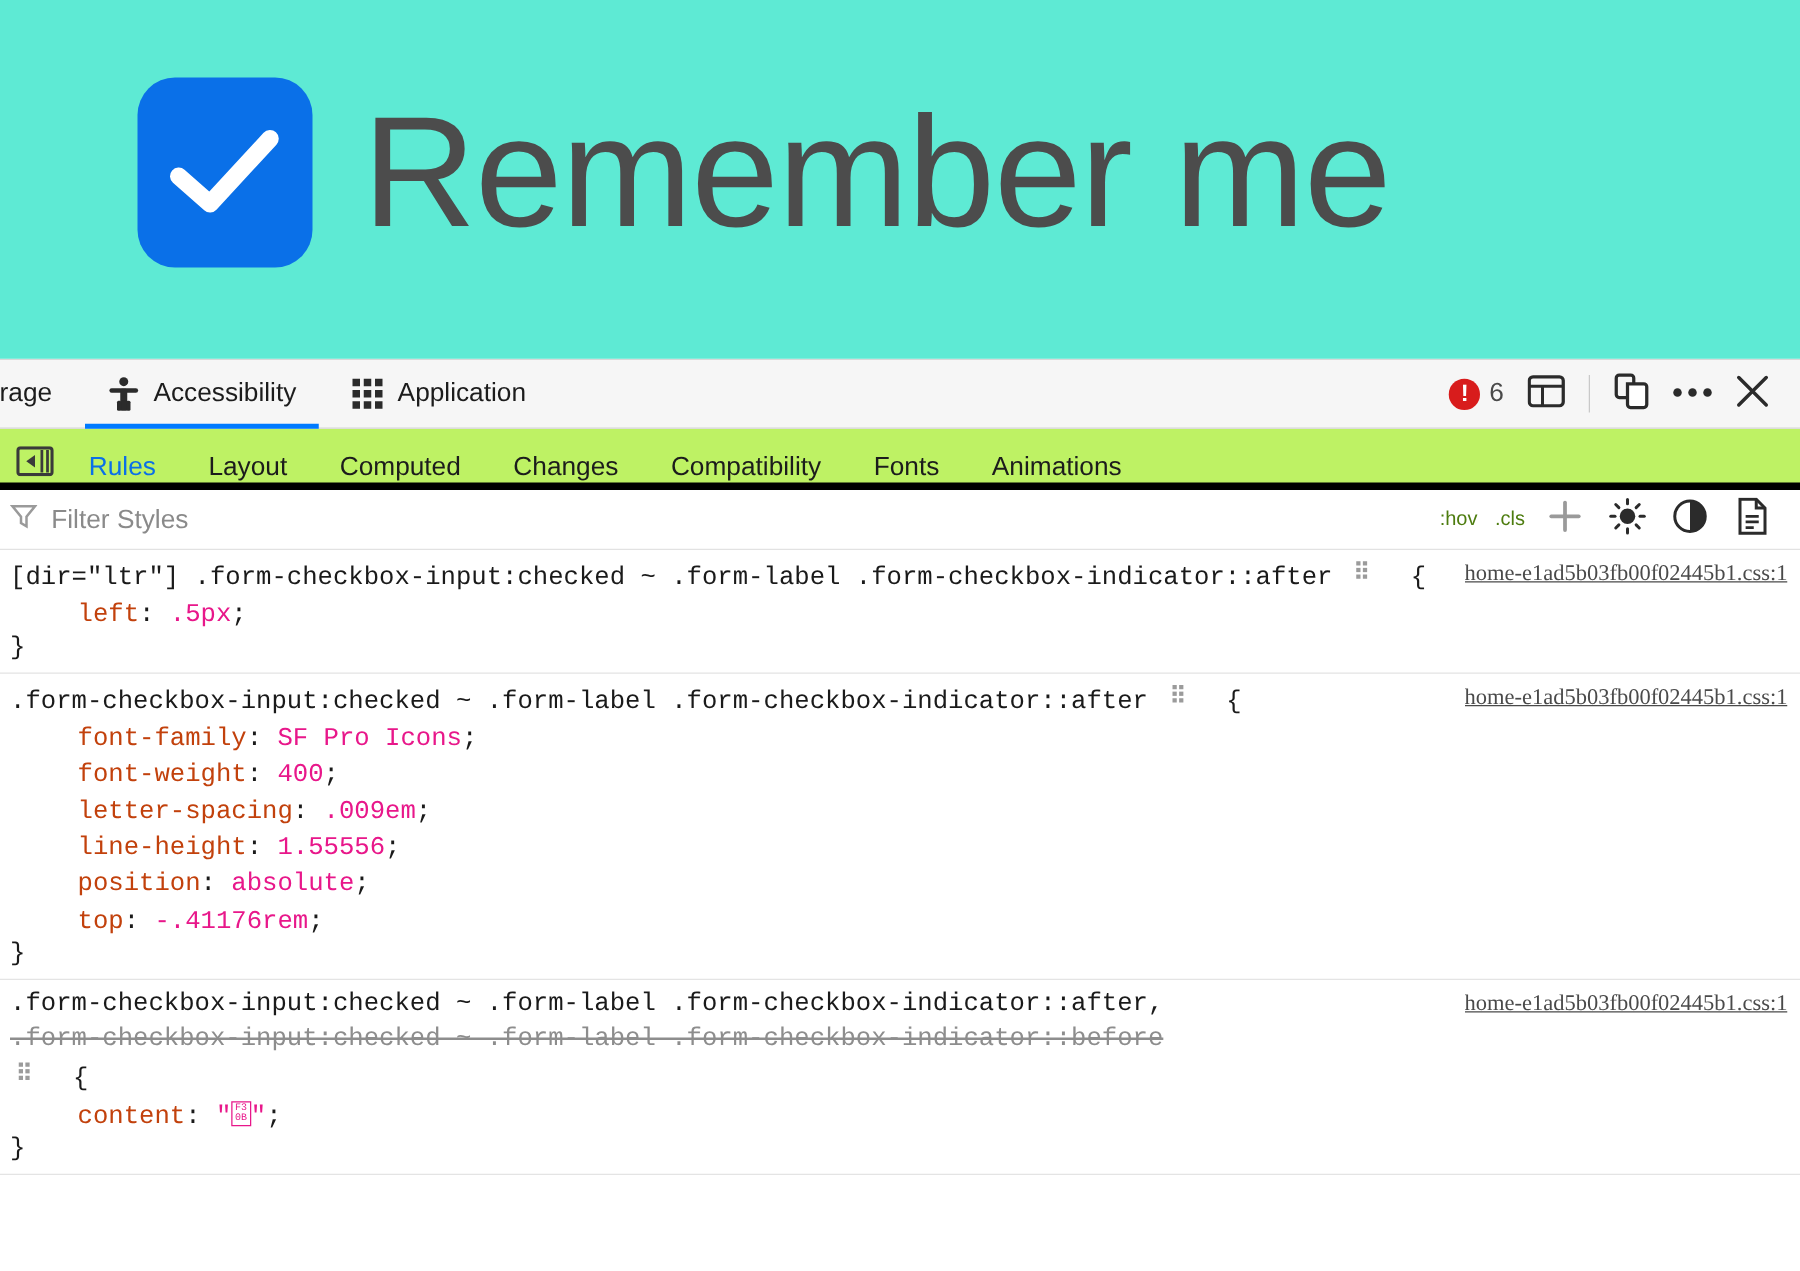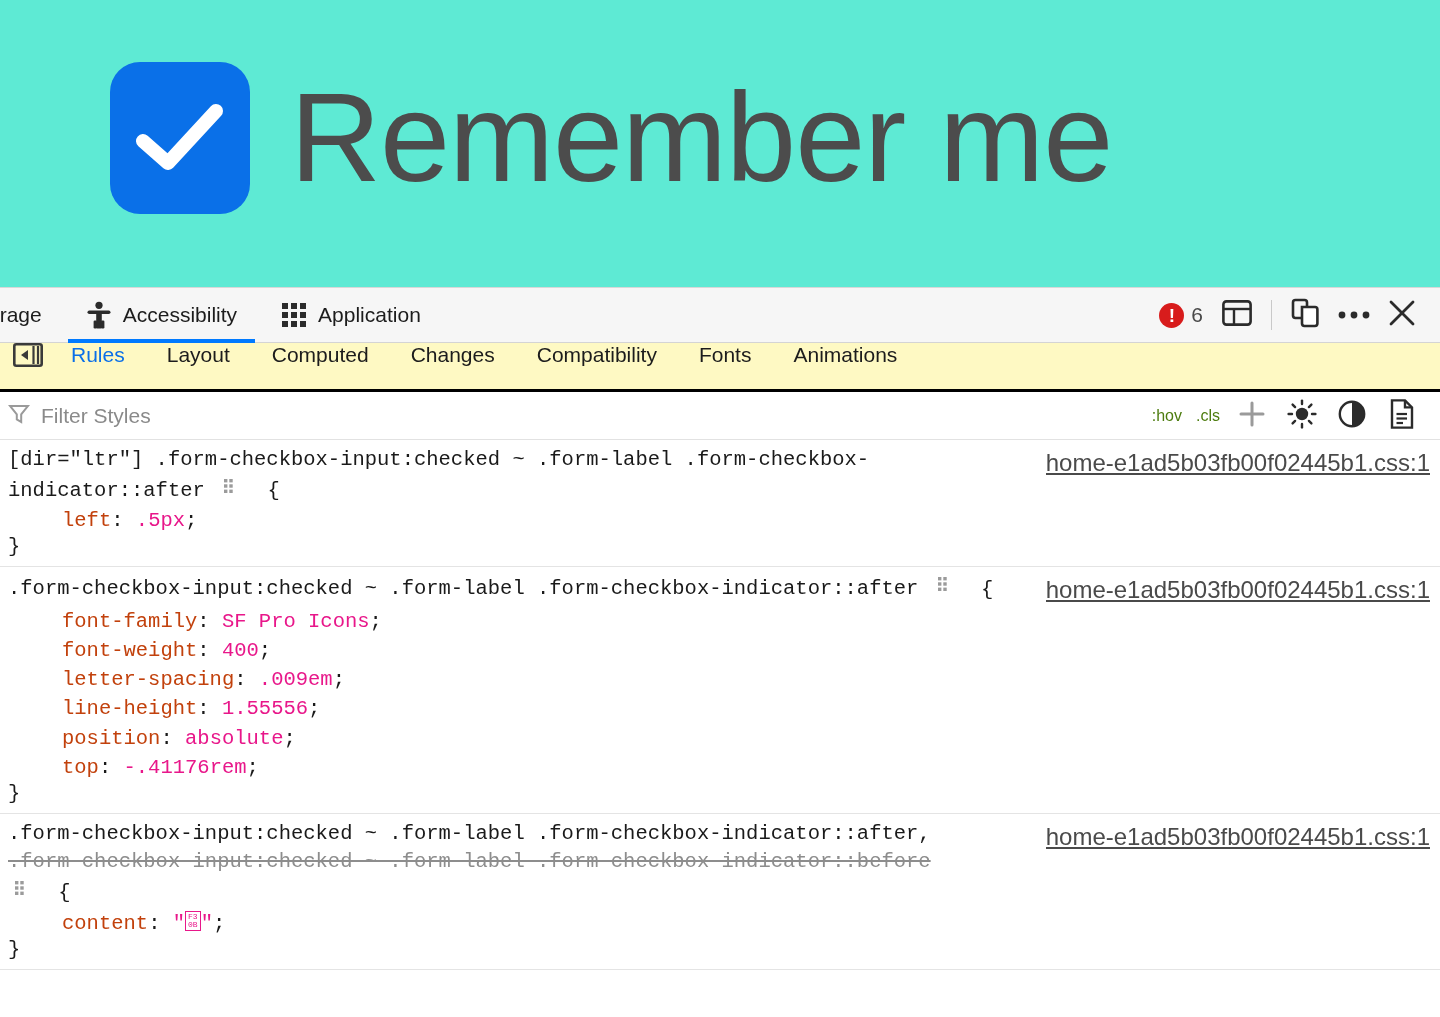--- a/index.html
+++ b/index.html
@@ -128,24 +128,24 @@
   .tb-sep {
     width: 1px;
     height: 30px;
     background: #c9c9c9;
     margin: 0 10px;
   }
 
   
   #sub-tabbar {
     height: 49px;
-    background: #fef9c3;
-    border-bottom: 3px solid #000000;
-    display: flex;
-    align-items: flex-start;
+    background: #bef264;
+    border-bottom: 6px solid #000000;
+    display: flex;
+    align-items: flex-end;
     flex: 0 0 auto;
   }
   #sidebar-collapse {
     width: 44px;
     display: flex;
     align-items: center;
     justify-content: center;
     cursor: default;
     margin-left: 6px;
   }
@@ -222,22 +222,22 @@
   }
   .selector-line { white-space: normal; word-break: break-word; }
   .selector-line.disabled {
     color: #8d8d8d;
     text-decoration: line-through;
   }
   .src-link {
     flex: 0 0 auto;
     color: #4a4a4a;
     text-decoration: underline;
-    font-family: Liberation Sans, sans-serif;
-    font-size: 24px;
+    font-family: Liberation Serif, serif;
+    font-size: 18px;
     white-space: nowrap;
     margin-left: 16px;
     max-width: 412px;
     overflow: hidden;
     cursor: default;
     line-height: 1.4;
   }
   .decl-list { padding: 0 8px; }
   .decl {
     line-height: 1.42;

